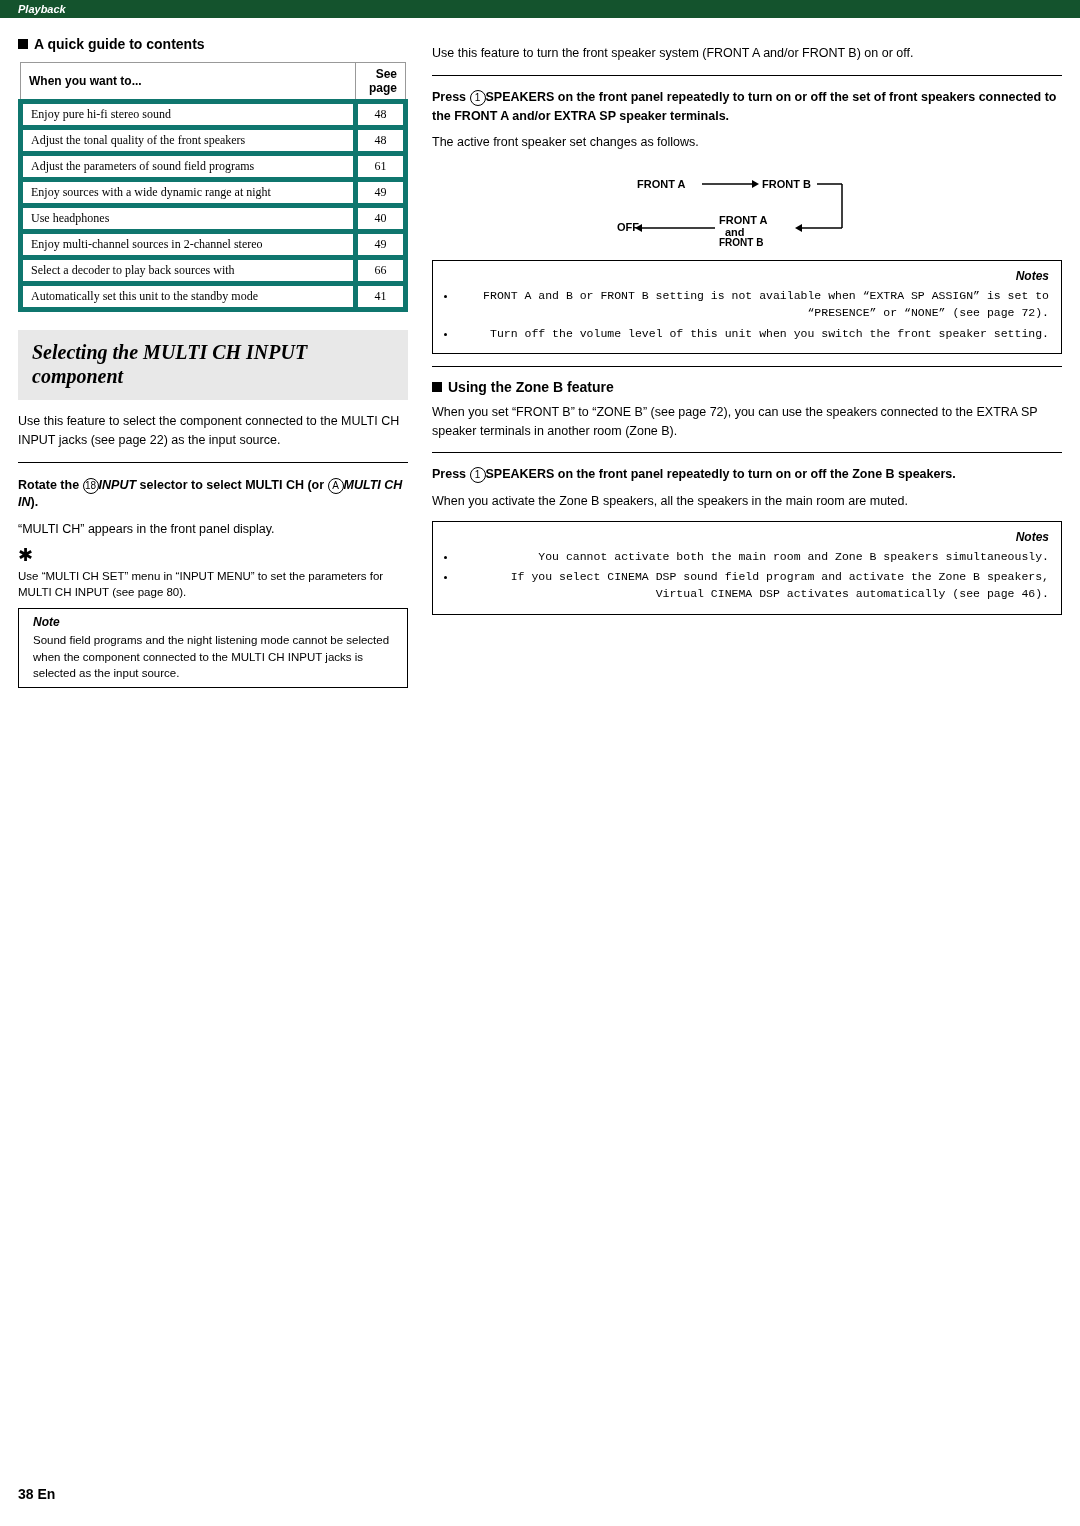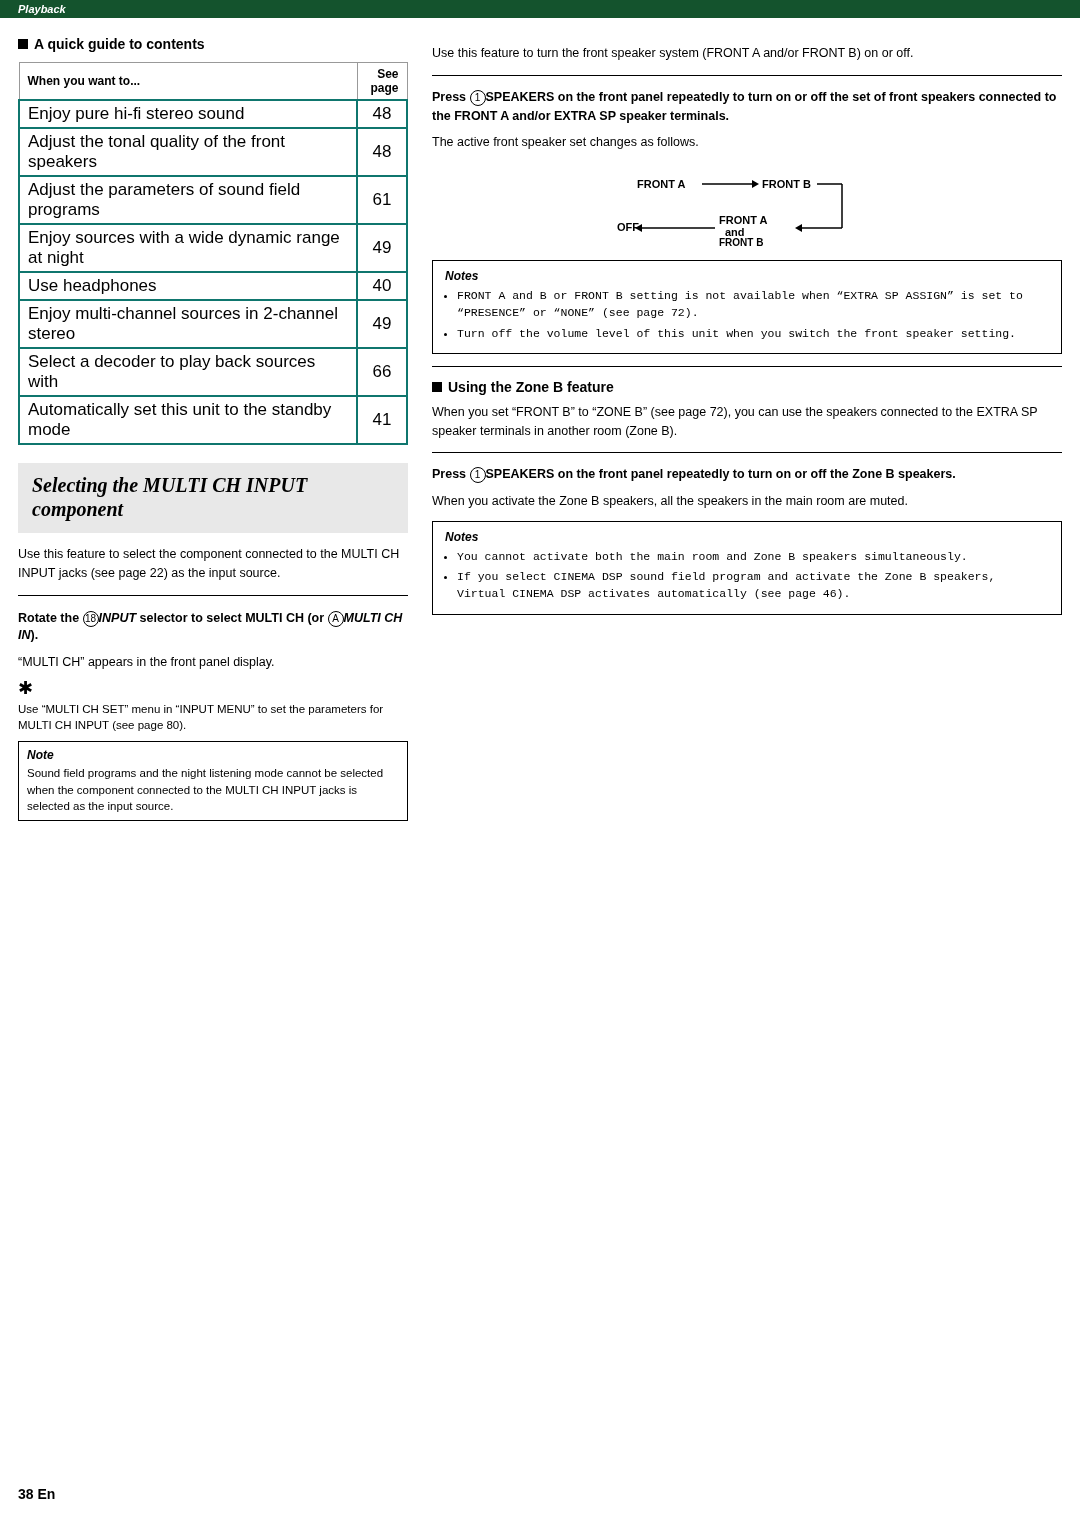--- a/index.html
+++ b/index.html
@@ -70,23 +70,24 @@
       text-align: left;
       background: #fff;
       font-size: 12px;
     }
     .guide-table th.see-page {
       text-align: right;
       white-space: nowrap;
       width: 50px;
     }
     .guide-table td {
-      border: 2px solid #0f766e;
+      border: 5px solid #0f766e;
       padding: 3px 8px;
-      font-size: 17px;
+      font-size: 12px;
+      font-family: Liberation Serif, serif;
     }
     .guide-table td.page-num {
       text-align: center;
     }
     
     .section-box {
       background: #e8e8e8;
       padding: 10px 14px 12px 14px;
       margin-top: 18px;
       margin-bottom: 12px;
@@ -130,21 +131,21 @@
       margin: 6px 0 2px 0;
     }
     .tip-text {
       font-size: 11.5px;
       font-family: Arial, sans-serif;
       line-height: 1.4;
       margin-bottom: 6px;
     }
     .note-box {
       border: 1.5px solid #000;
-      padding: 6px 8px;
+      padding: 6px 14px;
       margin-top: 8px;
       margin-bottom: 8px;
     }
     .note-title {
       font-size: 12px;
       font-style: italic;
       font-weight: bold;
       font-family: Arial, sans-serif;
       margin-bottom: 3px;
     }
@@ -181,20 +182,21 @@
       align-items: center;
       margin: 14px 0;
       font-family: Arial, sans-serif;
       font-size: 11.5px;
       font-weight: bold;
     }
     .notes-box {
       border: 1.5px solid #000;
       padding: 8px 12px;
       margin: 10px 0;
+      text-align: right;
     }
     .notes-title {
       font-size: 12px;
       font-style: italic;
       font-weight: bold;
       font-family: Arial, sans-serif;
       margin-bottom: 4px;
     }
     .notes-list {
       font-size: 11.5px;

